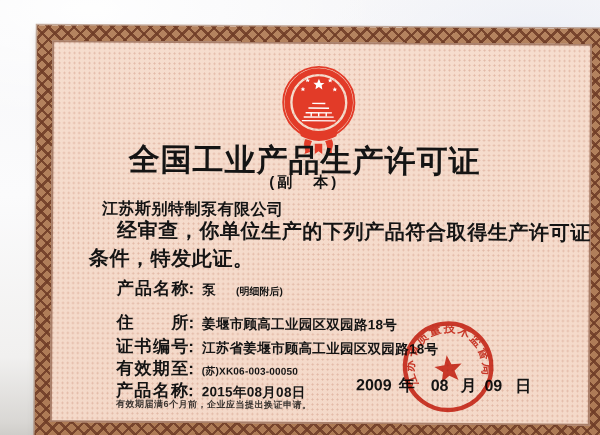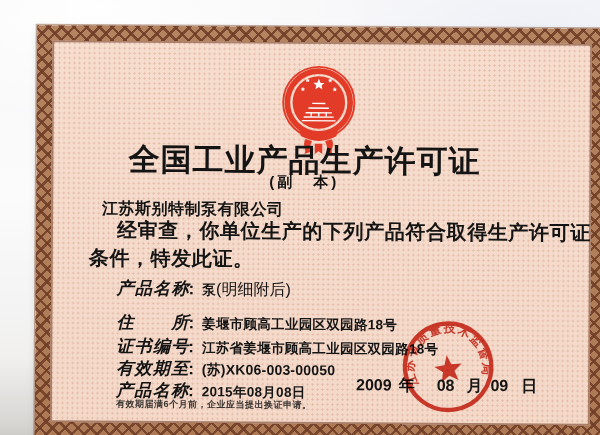--- a/index.html
+++ b/index.html
@@ -21,34 +21,34 @@
     background-size:5px 5px,auto,auto,auto,auto;
     box-shadow: inset 0 0 0 2px rgba(120,68,44,.6), 0 0 0 1.5px rgba(150,104,76,.55), 2px 5px 9px rgba(95,85,78,.35);}
   .cert *{position:absolute;color:#141414;}
   .emblem{left:229px;top:23px;width:76px;height:90px;}
   .title{left:0;right:34px;top:98px;text-align:center;font-size:31px;font-weight:bold;letter-spacing:1px;}
   .subtitle{left:0;right:34px;top:131px;text-align:center;font-size:15px;font-weight:bold;letter-spacing:3px;}
   .company{left:51px;top:158px;font-size:16px;font-weight:bold;letter-spacing:.5px;}
   .stline1{left:66px;top:176px;font-size:20px;font-weight:bold;letter-spacing:.6px;}
   .stline2{left:38px;top:204px;font-size:20px;font-weight:bold;letter-spacing:.6px;}
   .frow{left:66px;font-size:17px;font-weight:bold;white-space:nowrap;}
-  .frow .lbl{position:static;display:inline-block;width:72px;text-align:justify;text-align-last:justify;font-style:italic;}
+  .frow .lbl{position:static;display:inline-block;width:72px;text-align:justify;text-align-last:justify;}
   .frow .colon{position:static;}
   .frow .val{position:static;font-size:13.5px;font-weight:bold;margin-left:8px;letter-spacing:.3px;}
-  .frow .valnote{position:static;font-size:16px;font-weight:normal;}
+  .frow .valnote{position:static;font-size:10px;font-weight:bold;margin-left:20px;}
   .row-product{top:236px;}
   .row-addr{top:270px;}
   .row-prod-addr{top:294px;}
   .row-certno{top:316px;}
   .row-valid{top:338px;}
-  .row-certno .val{font-size:14px;letter-spacing:.2px;margin-top:44px;}
+  .row-certno .val{font-size:10px;letter-spacing:.2px;margin-top:44px;}
   .note{left:66px;top:357px;font-size:9px;font-weight:bold;letter-spacing:.5px;color:#3a3430;}
   .dateline{left:306px;top:333px;font-size:16px;font-weight:bold;white-space:nowrap;}
   .dateline span{position:static;}
-  .dl-yu{margin-left:7px;}.dl-m{margin-left:22px;text-align:center;}.dl-mu{margin-left:12px;}
+  .dl-yu{margin-left:7px;}.dl-m{margin-left:16px;text-align:center;}.dl-mu{margin-left:12px;}
   .dl-d{margin-left:8px;}.dl-du{margin-left:13px;}
   .seal{left:350px;top:276px;width:96px;height:96px;transform:rotate(-8deg);
     mix-blend-mode:multiply;opacity:.92;}
 </style>
 </head>
 <body>
 
 <div class="page">
   <div class="cert">
 

